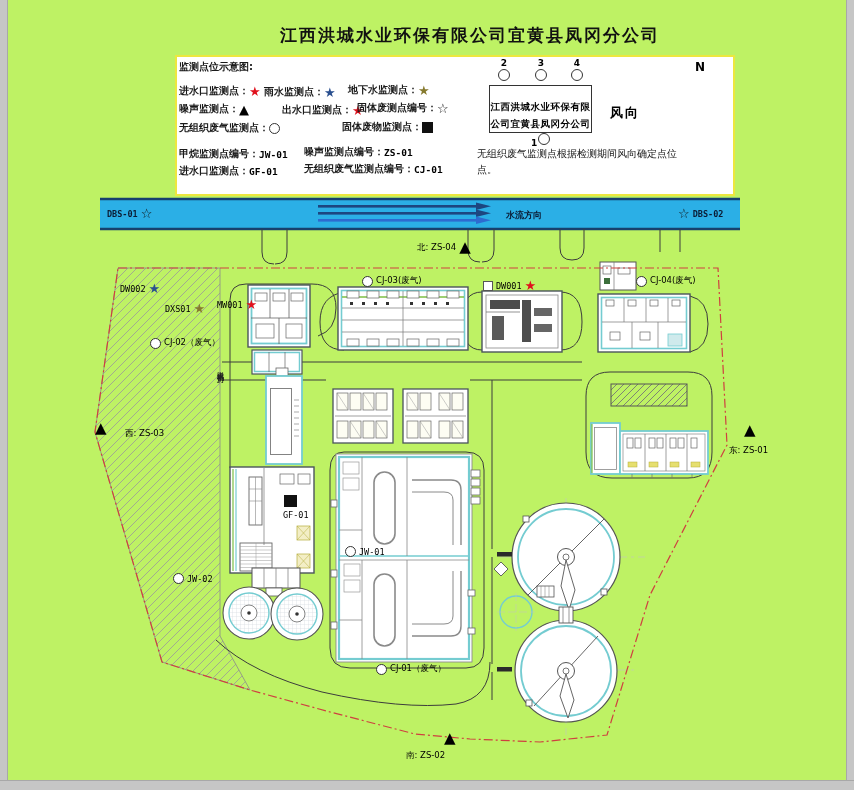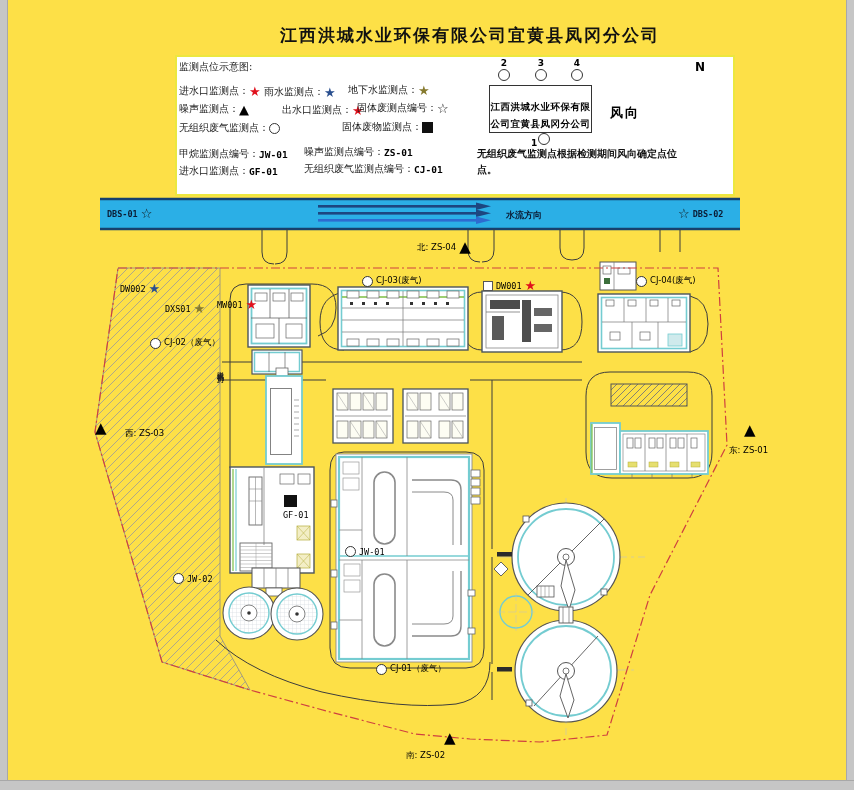--- a/index.html
+++ b/index.html
@@ -1,46 +1,46 @@
 <!DOCTYPE html>
 <html><head>
 <meta charset="utf-8">
 <style>
   html,body{margin:0;padding:0;background:#e8e8e8;}
-  .page{position:relative;width:854px;height:790px;background:#fde047;overflow:hidden;
+  .page{position:relative;width:854px;height:790px;background:#bef264;overflow:hidden;
         font-family:"DejaVu Sans",sans-serif;}
   .abs{position:absolute;}
   
   .edge{position:absolute;background:#c6c6c6;}
   .edge-l{left:0;top:0;width:7px;height:790px;border-right:1px solid #a8a8a8;}
   .edge-r{right:0;top:0;width:7px;height:790px;border-left:1px solid #a8a8a8;}
   .edge-b{left:0;bottom:0;width:854px;height:9px;border-top:1px solid #a8a8a8;}
   
   .title{left:170px;top:24px;width:600px;text-align:center;font-size:17px;font-weight:700;
          letter-spacing:2px;color:#111;}
   
   .legend-box{left:175px;top:55px;width:556px;height:137px;border:2px solid #ece73f;background:#fff;}
-  .lbl{font-size:10px;font-weight:400;color:#1a1a1a;white-space:nowrap;}
+  .lbl{font-size:10px;font-weight:700;color:#1a1a1a;white-space:nowrap;}
   .item{display:flex;align-items:center;}
   .star{font-size:13px;line-height:1;}
   .red{color:#e0101c}.bluestar{color:#2a4f8f}.olive{color:#867a2e}.blackink{color:#111}
   .tri{font-size:13px;line-height:1;color:#000;}
   .tri-lg{font-size:15px;}
   .circ{width:9px;height:9px;border:1.4px solid #333;border-radius:50%;background:#fff;flex:none;}
   .sqf{width:11px;height:11px;background:#111;flex:none;}
   .sqo{width:8px;height:8px;border:1.2px solid #555;background:#fff;flex:none;}
   .code-val{font-family:"DejaVu Sans Mono",monospace;font-weight:700;font-size:9.5px;}
   .numlbl{font-size:9px;font-weight:700;text-align:center;}
   .numcirc{width:10px;height:10px;border:1.2px solid #333;border-radius:50%;background:#fff;margin:1px auto 0;}
   .company-box{left:489px;top:85px;width:101px;height:46px;border:1.6px solid #333;
                display:flex;flex-direction:column;justify-content:flex-end;text-align:center;}
   .company-box div{font-size:9.5px;font-weight:700;line-height:17px;letter-spacing:0.5px;}
   .windlbl{font-size:13px;font-weight:700;background:#fff;padding:0 1px;letter-spacing:2px;}
   .northlbl{font-size:12px;font-weight:700;}
-  .note{left:477px;top:146px;width:252px;font-size:10px;font-weight:700;line-height:15.5px;color:#111;}
+  .note{left:477px;top:146px;width:252px;font-size:10px;font-weight:400;line-height:15.5px;color:#111;}
   
   .chlbl{font-family:"DejaVu Sans Mono",monospace;font-size:8.5px;font-weight:700;color:#0b1c35;}
   .flowlbl{font-size:9px;font-weight:700;color:#0b1c35;}
   
   .mk{display:flex;align-items:center;gap:3px;font-size:8.5px;color:#000;white-space:nowrap;}
   .mk .t{font-size:8.5px;}
   .mono{font-family:"DejaVu Sans Mono",monospace;}
   .vtext{writing-mode:vertical-rl;text-orientation:upright;font-size:7px;font-weight:700;
          color:#222;letter-spacing:1px;line-height:8px;}
   .gfsq{width:13px;height:12px;background:#111;}

